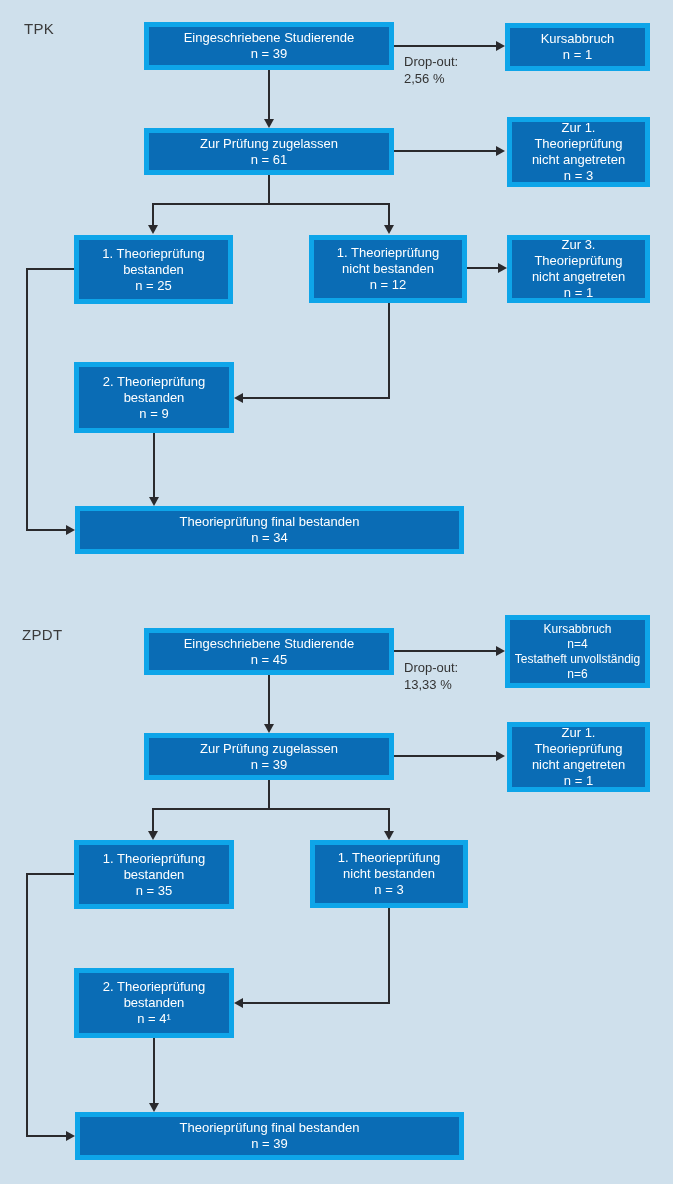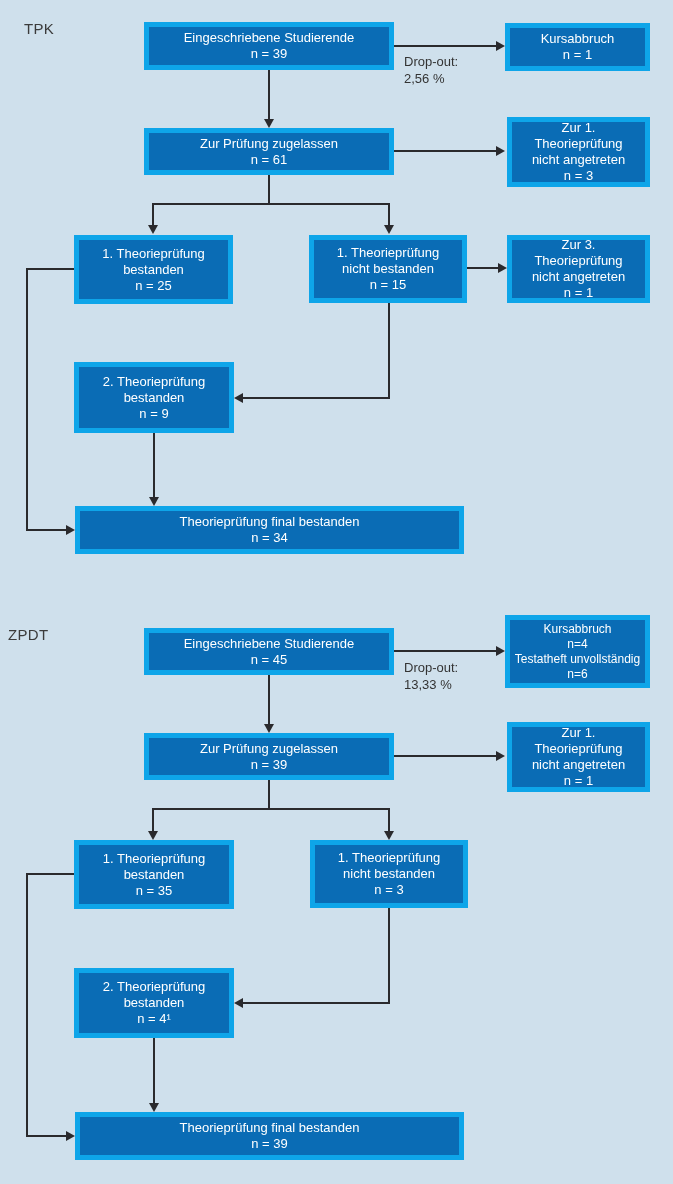--- a/index.html
+++ b/index.html
@@ -72,21 +72,21 @@
 
   <div class="box" style="left:74px;top:235px;width:159px;height:69px;">
     <span>1. Theorieprüfung</span>
     <span>bestanden</span>
     <span>n = 25</span>
   </div>
 
   <div class="box" style="left:309px;top:235px;width:158px;height:68px;">
     <span>1. Theorieprüfung</span>
     <span>nicht bestanden</span>
-    <span>n = 15</span>
+    <span>n = 12</span>
   </div>
 
   <div class="box" style="left:507px;top:235px;width:143px;height:68px;">
     <span>Zur 3.</span>
     <span>Theorieprüfung</span>
     <span>nicht angetreten</span>
     <span>n = 1</span>
   </div>
 
   <div class="hl" style="left:467px;top:267px;width:32px;"></div>
@@ -108,21 +108,21 @@
   <div class="hl" style="left:27px;top:268px;width:47px;"></div>
   <div class="vl" style="left:26px;top:268px;height:262px;"></div>
   <div class="hl" style="left:26px;top:529px;width:41px;"></div>
   <div class="ar right" style="left:66px;top:525px;"></div>
 
   <div class="box" style="left:75px;top:506px;width:389px;height:48px;">
     <span>Theorieprüfung final bestanden</span>
     <span>n = 34</span>
   </div>
 
-  <div class="sec-label" style="left:8px;top:626px;">ZPDT</div>
+  <div class="sec-label" style="left:22px;top:626px;">ZPDT</div>
 
   <div class="box" style="left:144px;top:628px;width:250px;height:47px;">
     <span>Eingeschriebene Studierende</span>
     <span>n = 45</span>
   </div>
 
   <div class="box tight" style="left:505px;top:615px;width:145px;height:73px;">
     <span>Kursabbruch</span>
     <span>n=4</span>
     <span>Testatheft unvollständig</span>

